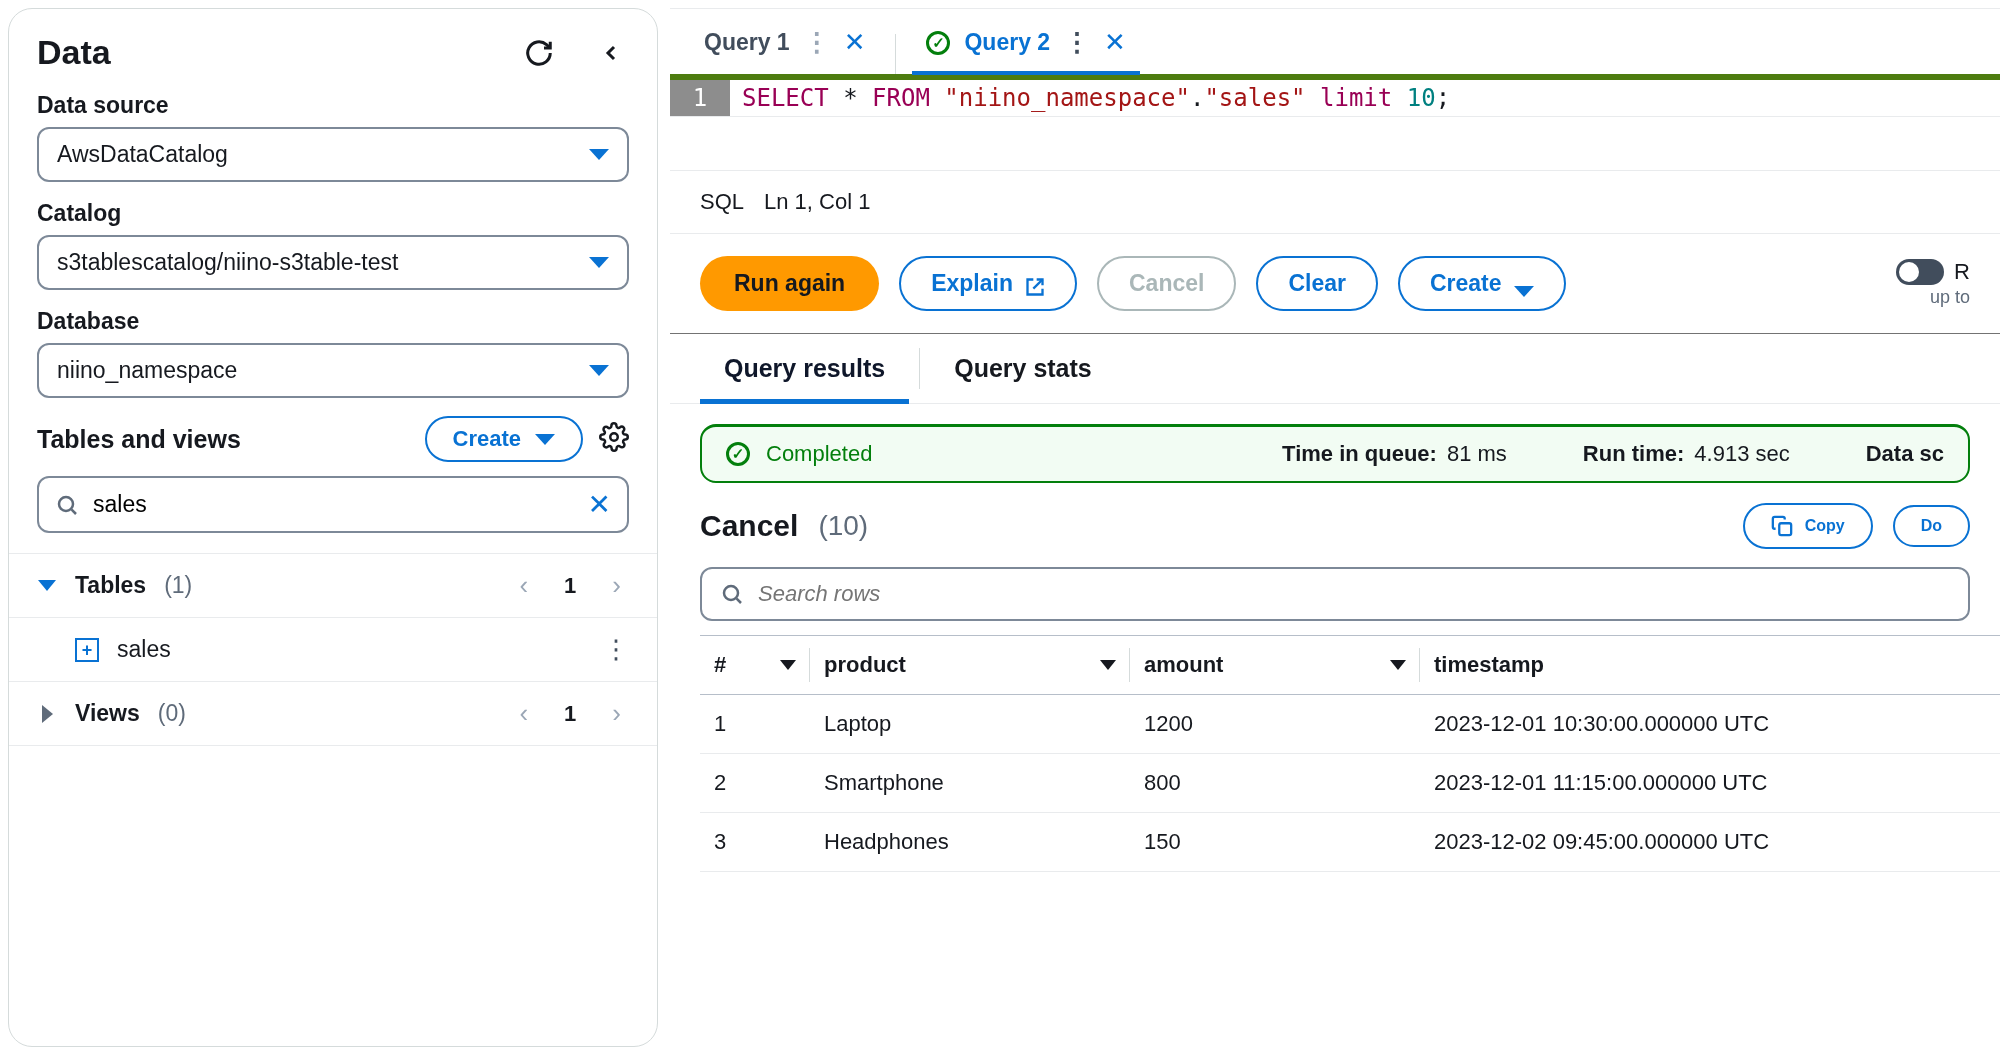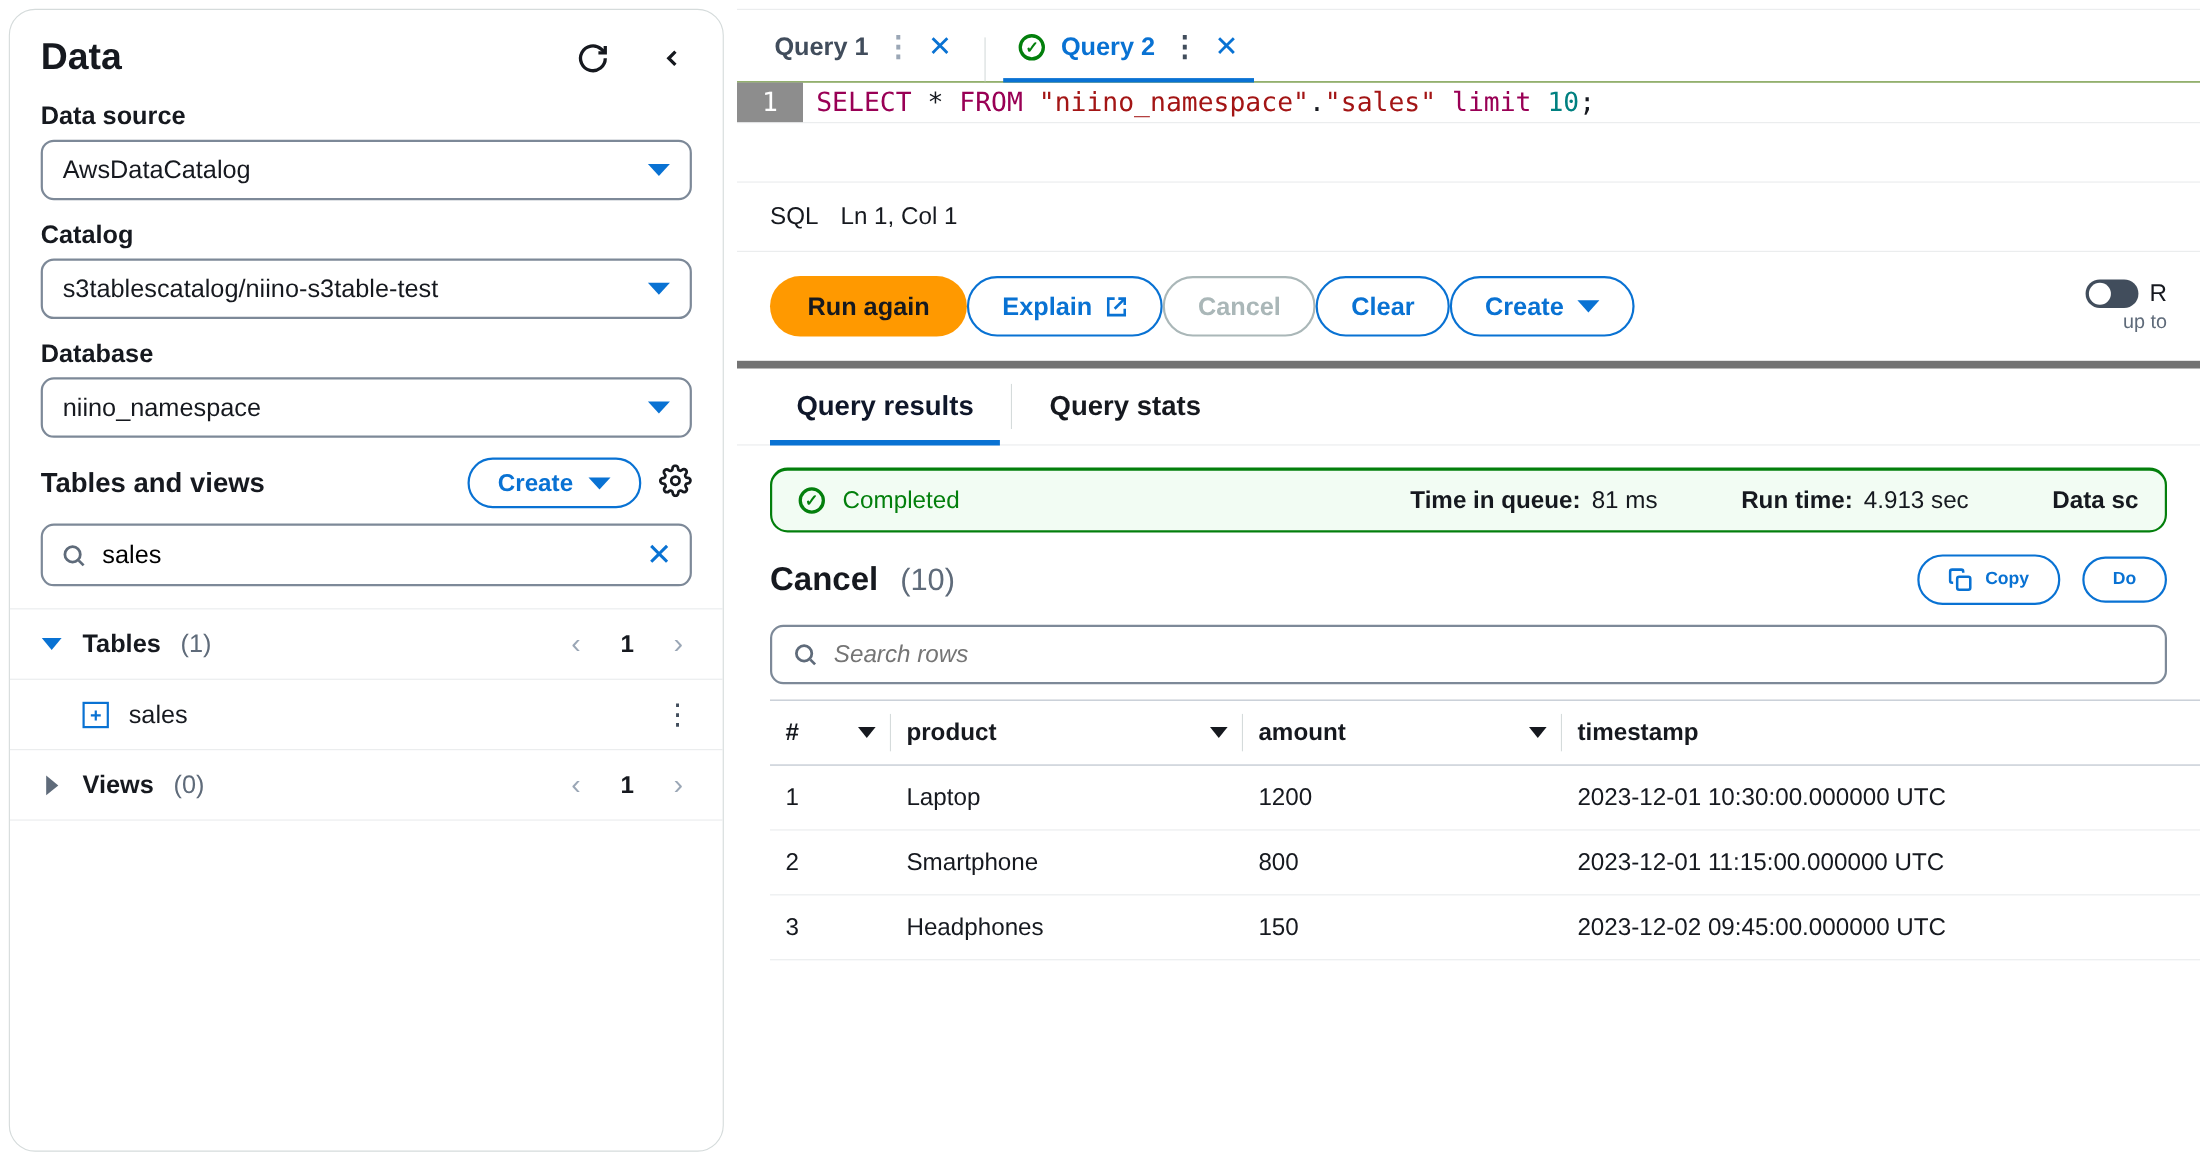--- a/index.html
+++ b/index.html
@@ -28,42 +28,42 @@
 .tri-right { width: 0; height: 0; border-top: 9px solid transparent; border-bottom: 9px solid transparent; border-left: 11px solid #5f6b7a; }
 .tree-row .label { font-weight: 700; }
 .tree-row .count { color: #5f6b7a; font-weight: 400; }
 .tree-row .spacer { flex: 1; }
 .chev { color: #9ba7b6; font-size: 26px; cursor: pointer; padding: 0 8px; }
 .pagenum { font-weight: 700; font-size: 22px; padding: 0 10px; }
 .table-icon { width: 24px; height: 24px; border: 2.5px solid #0972d3; display: flex; align-items: center; justify-content: center; color: #0972d3; font-weight: 900; font-size: 18px; line-height: 1; }
 .dots-v { font-size: 26px; color: #414d5c; cursor: pointer; letter-spacing: 0; }
 
 .main { flex: 1; display: flex; flex-direction: column; margin: 8px 0 8px 4px; border-top: 1px solid #e9ebed; overflow: hidden; }
-.tabs { display: flex; align-items: flex-end; border-bottom: 1px solid #4d7c0f; padding: 8px 20px 0; gap: 10px; }
+.tabs { display: flex; align-items: flex-end; border-bottom: 6px solid #4d7c0f; padding: 8px 20px 0; gap: 10px; }
 .tab { display: flex; align-items: center; gap: 14px; padding: 10px 14px 16px; font-size: 23px; font-weight: 700; cursor: pointer; position: relative; }
 .tab.inactive { color: #414d5c; }
 .tab.active { color: #0972d3; }
 .tab.active::after { content: ""; position: absolute; bottom: -1px; left: 0; right: 0; height: 4px; background: #0972d3; }
 .tab .close-x { color: #0972d3; font-size: 26px; font-weight: 400; cursor: pointer; }
 .tab .dots-v { color: #9ba7b6; }
 .tab-sep { width: 1px; height: 40px; background: #d5dbdb; margin: 0 6px; }
 .check-circle { width: 24px; height: 24px; border: 3px solid #037f0c; border-radius: 50%; display: flex; align-items: center; justify-content: center; color: #037f0c; font-size: 15px; font-weight: 900; }
 
 .editor { display: flex; font-family: Menlo, Consolas, monospace; font-size: 24px; border-bottom: 1px solid #e9ebed; }
 .gutter { background: #8d8d8d; color: #fff; width: 60px; text-align: center; padding: 4px 0; }
 .code { padding: 4px 12px; flex: 1; }
 .code .kw { color: #905; }
 .code .str { color: #a31515; }
 .code .num { color: #008080; }
 .editor-spacer { height: 54px; border-bottom: 1px solid #e9ebed; }
 .editor-status { padding: 18px 30px; font-size: 22px; color: #16191f; display: flex; gap: 20px; border-bottom: 1px solid #e9ebed; }
 
-.action-bar { display: flex; align-items: center; padding: 22px 30px; border-bottom: 7px solid #737373; }
+.action-bar { display: flex; align-items: center; padding: 22px 30px; gap: 20px; border-bottom: 1px solid #737373; }
 .run-btn { background: #ff9900; color: #16191f; border: none; border-radius: 28px; padding: 14px 34px; font-size: 23px; font-weight: 800; cursor: pointer; }
-.outline-btn { background: #fff; border: 2.5px solid #0972d3; color: #0972d3; border-radius: 28px; padding: 12px 30px; font-size: 23px; font-weight: 700; cursor: pointer; display: flex; align-items: center; gap: 12px; }
+.outline-btn { background: #fff; border: 2.5px solid #0972d3; color: #0972d3; border-radius: 28px; padding: 12px 30px; font-size: 23px; font-weight: 700; cursor: pointer; display: flex; align-items: flex-end; gap: 12px; }
 .outline-btn.disabled { border-color: #aab7b8; color: #aab7b8; cursor: default; }
 .action-spacer { flex: 1; }
 .toggle-wrap { display: flex; flex-direction: column; align-items: flex-end; gap: 2px; }
 .toggle { width: 48px; height: 26px; background: #414d5c; border-radius: 14px; position: relative; cursor: pointer; }
 .toggle::after { content: ""; width: 20px; height: 20px; background: #fff; border-radius: 50%; position: absolute; top: 3px; left: 3px; }
 .toggle-sub { font-size: 18px; color: #5f6b7a; }
 
 .result-tabs { display: flex; gap: 0; padding-left: 30px; border-bottom: 1px solid #e9ebed; }
 .rtab { padding: 20px 24px; font-size: 25px; font-weight: 700; cursor: pointer; position: relative; }
 .rtab.active { color: #0f172a; }

